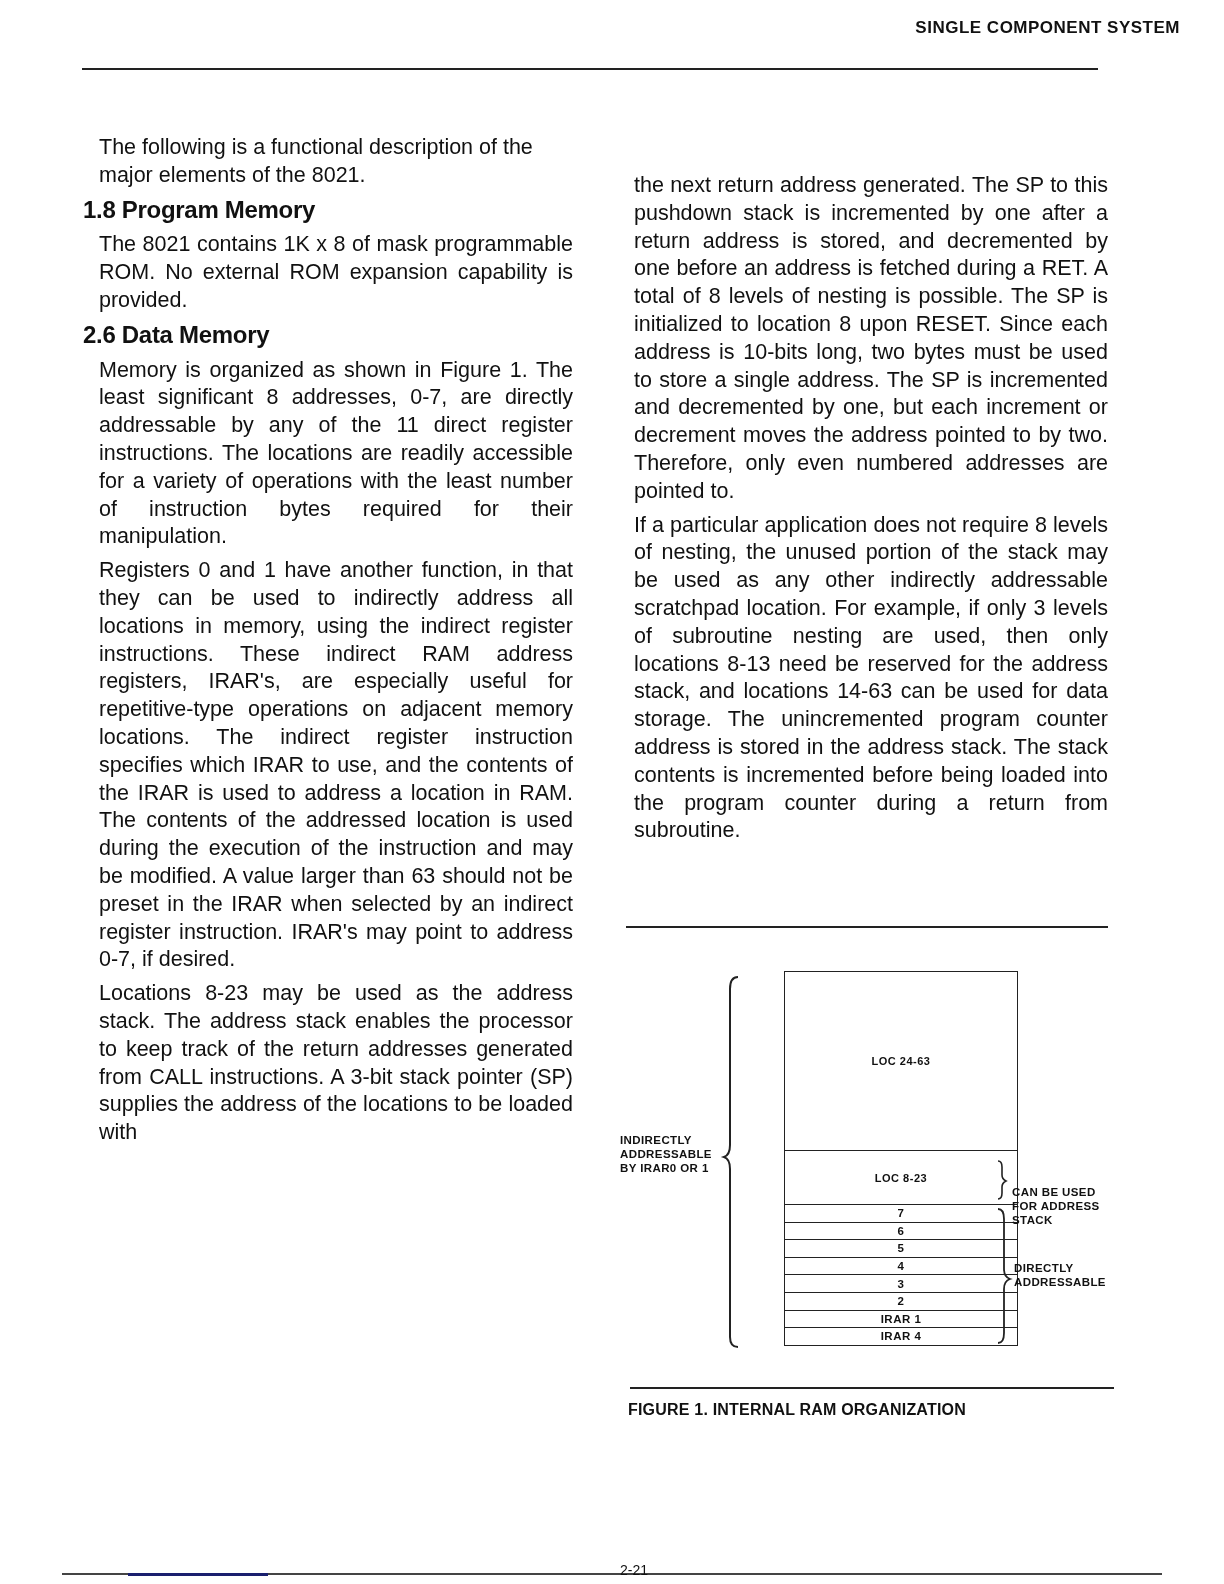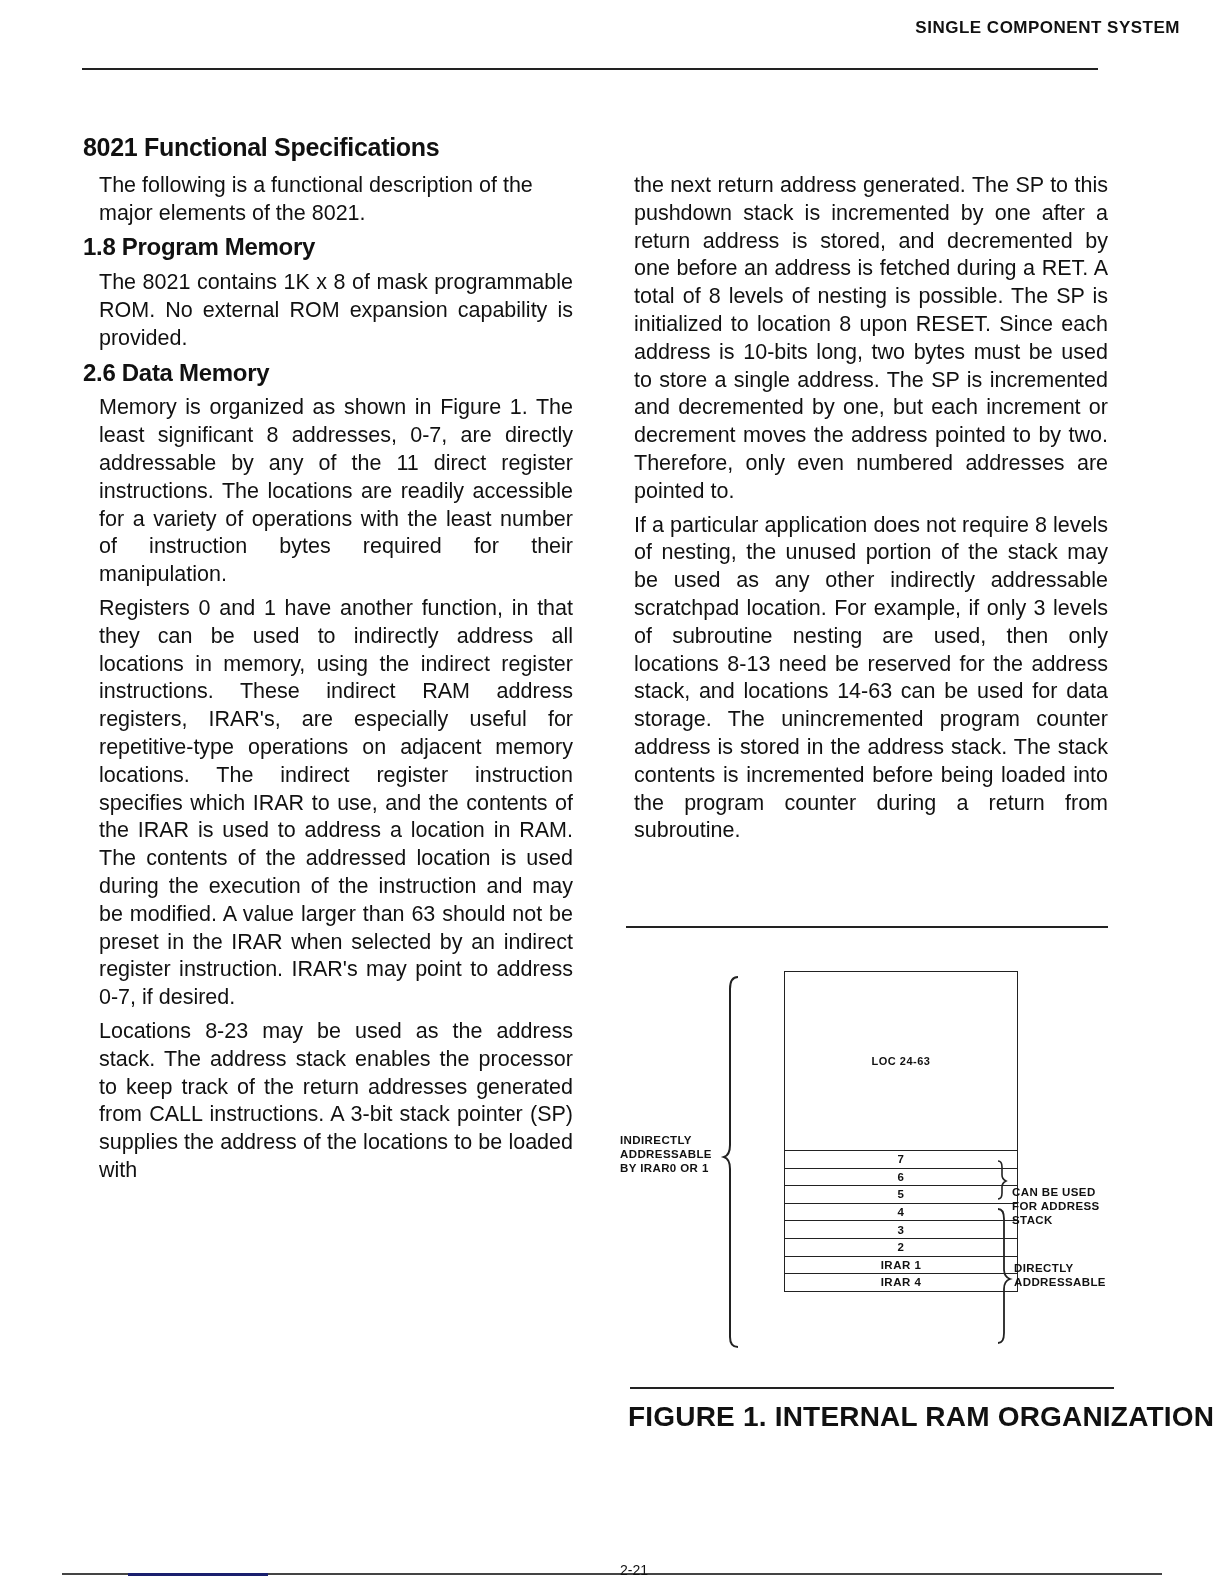--- a/index.html
+++ b/index.html
@@ -7,21 +7,21 @@
   .running-head{position:absolute;top:18px;left:0;width:1180px;text-align:right;font-weight:bold;font-size:17px;letter-spacing:0.5px;}
   .head-rule{position:absolute;top:68px;left:82px;width:1016px;height:2px;background:#222;}
   .col{position:absolute;font-size:21.5px;line-height:27.8px;}
   .col-left{left:83px;top:134px;width:490px;}
   .col-right{left:618px;top:172px;width:490px;}
   .col p{margin:0 0 6px 16px;text-align:justify;}
   h1{font-size:25px;font-weight:bold;margin:0 0 10px 0;letter-spacing:-0.3px;}
   h2{font-size:24px;font-weight:bold;margin:6px 0 8px 0;letter-spacing:-0.3px;}
   .fig-rule-top{position:absolute;left:626px;top:926px;width:482px;height:2px;background:#222;}
   .fig-rule-bottom{position:absolute;left:630px;top:1387px;width:484px;height:2px;background:#222;}
-  .fig-caption{position:absolute;left:628px;top:1401px;font-weight:bold;font-size:28px;letter-spacing:0.2px;}
+  .fig-caption{position:absolute;left:628px;top:1401px;font-weight:bold;font-size:16px;letter-spacing:0.2px;}
   .diagram{position:absolute;left:620px;top:965px;width:500px;height:400px;}
   .ram{position:absolute;left:132px;top:6px;width:232px;border:1.5px solid #222;margin-left:32px;}
   .cell{border-bottom:1.5px solid #222;display:flex;align-items:center;justify-content:center;font-size:11px;font-weight:bold;letter-spacing:0.5px;}
   .cell:last-child{border-bottom:none;}
   .cell.big{height:178px;}
   .cell.mid{height:53px;}
   .cell.small{height:16.6px;font-size:11.5px;}
   .lbl{position:absolute;font-size:11.5px;font-weight:bold;letter-spacing:0.4px;line-height:14px;}
   .lbl-indirect{left:0;top:168px;width:110px;text-align:left;}
   .lbl-stack{left:392px;top:220px;}
@@ -30,21 +30,20 @@
   .footer-blue{position:absolute;top:1573px;left:128px;width:140px;height:3px;background:#1a1f6e;}
   .page-num{position:absolute;top:1562px;left:588px;font-size:14px;margin-left:32px;}
 </style>
 </head>
 <body>
 
 <div class="running-head">SINGLE COMPONENT SYSTEM</div>
 <div class="head-rule"></div>
 
 <div class="col col-left">
-  <h1>8021 Functional Specifications</h1>
   <p style="text-align:left">The following is a functional description of the major elements of the 8021.</p>
   <h2>1.8 Program Memory</h2>
   <p>The 8021 contains 1K x 8 of mask programmable ROM. No external ROM expansion capability is provided.</p>
   <h2>2.6 Data Memory</h2>
   <p>Memory is organized as shown in Figure 1. The least significant 8 addresses, 0-7, are directly addressable by any of the 11 direct register instructions. The locations are readily accessible for a variety of operations with the least number of instruction bytes required for their manipulation.</p>
   <p>Registers 0 and 1 have another function, in that they can be used to indirectly address all locations in memory, using the indirect register instructions. These indirect RAM address registers, IRAR's, are especially useful for repetitive-type operations on adjacent memory locations. The indirect register instruction specifies which IRAR to use, and the contents of the IRAR is used to address a location in RAM. The contents of the addressed location is used during the execution of the instruction and may be modified. A value larger than 63 should not be preset in the IRAR when selected by an indirect register instruction. IRAR's may point to address 0-7, if desired.</p>
   <p>Locations 8-23 may be used as the address stack. The address stack enables the processor to keep track of the return addresses generated from CALL instructions. A 3-bit stack pointer (SP) supplies the address of the locations to be loaded with</p>
 </div>
 
 <div class="col col-right">
@@ -55,20 +54,21 @@
 <div class="fig-rule-top"></div>
 
 <div class="diagram">
   <svg width="500" height="400" style="position:absolute;left:0;top:0">
     <path d="M118 12 Q110 12 110 24 L110 180 Q110 190 104 192 Q110 194 110 204 L110 372 Q110 382 118 382" fill="none" stroke="#222" stroke-width="2"></path>
     <path d="M378 196 Q382 196 382 202 L382 210 Q382 214 386 216 Q382 218 382 222 L382 228 Q382 234 378 234" fill="none" stroke="#222" stroke-width="1.6"></path>
     <path d="M378 244 Q384 244 384 254 L384 304 Q384 312 390 314 Q384 316 384 324 L384 368 Q384 378 378 378" fill="none" stroke="#222" stroke-width="1.8"></path>
   </svg>
   <div class="ram">
     <div class="cell big">LOC 24-63</div>
+    <div class="cell mid">LOC 8-23</div>
     <div class="cell small">7</div>
     <div class="cell small">6</div>
     <div class="cell small">5</div>
     <div class="cell small">4</div>
     <div class="cell small">3</div>
     <div class="cell small">2</div>
     <div class="cell small">IRAR 1</div>
     <div class="cell small">IRAR 4</div>
   </div>
   <div class="lbl lbl-indirect">INDIRECTLY ADDRESSABLE BY IRAR0 OR 1</div>

